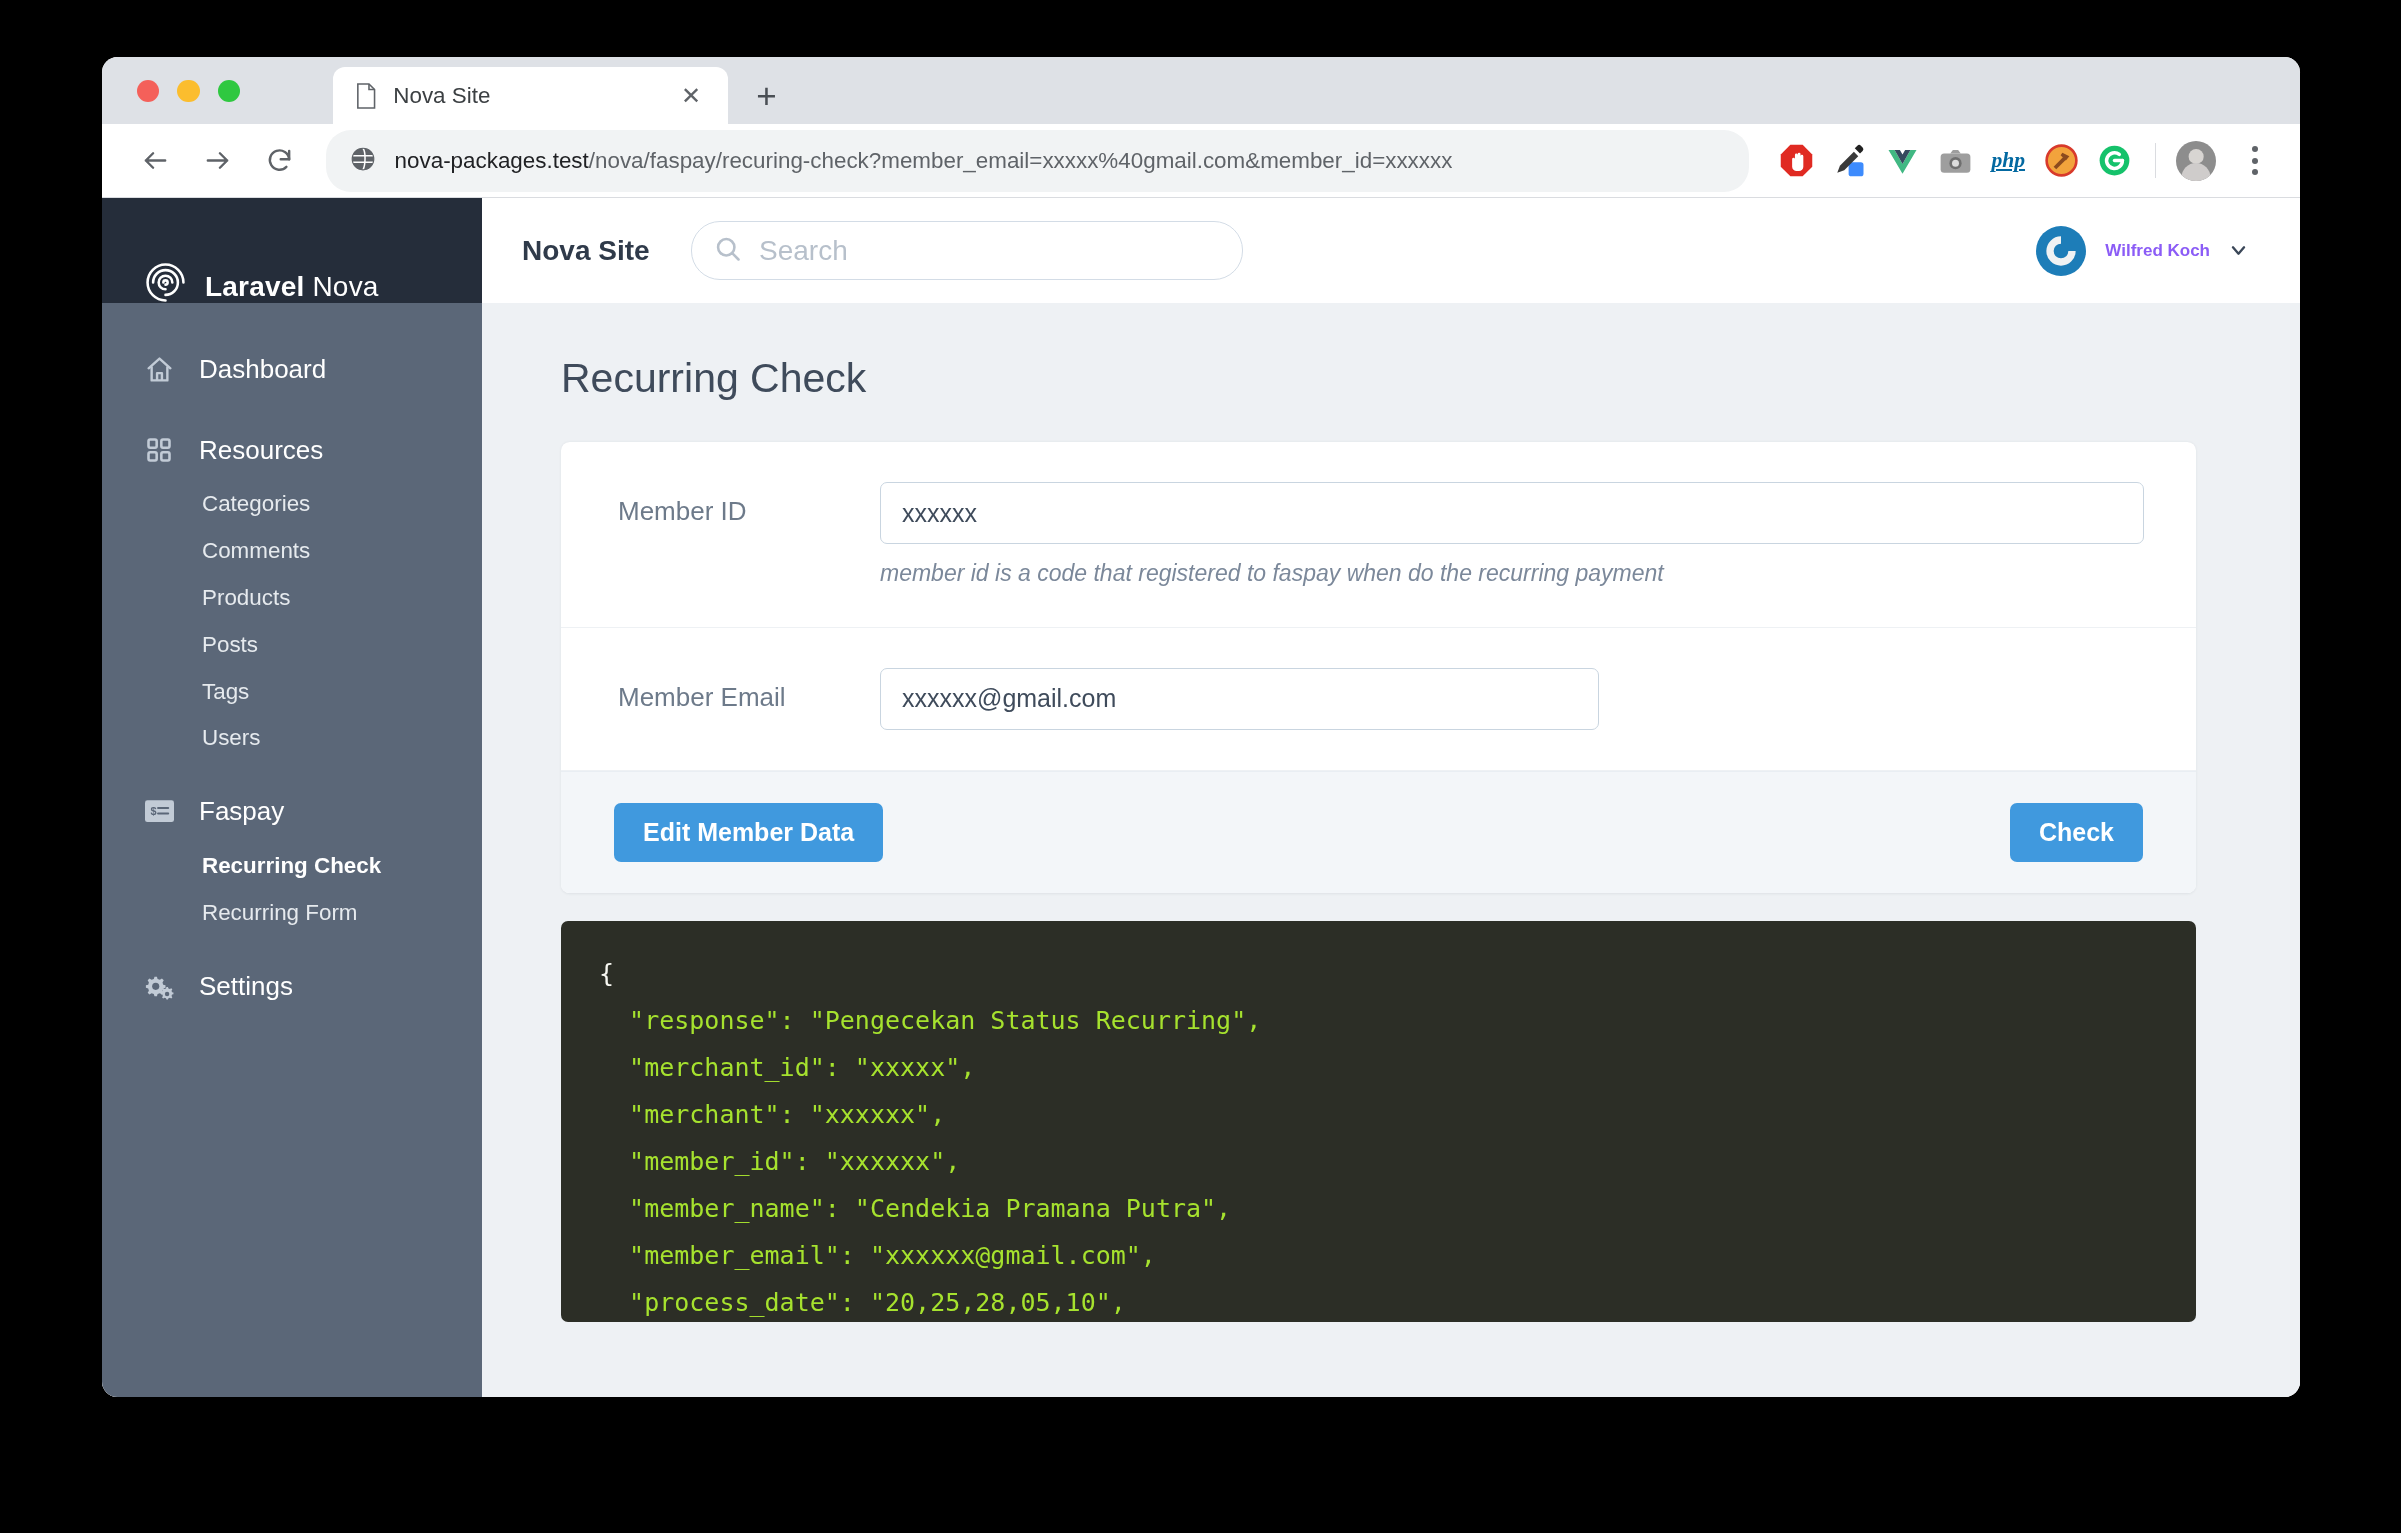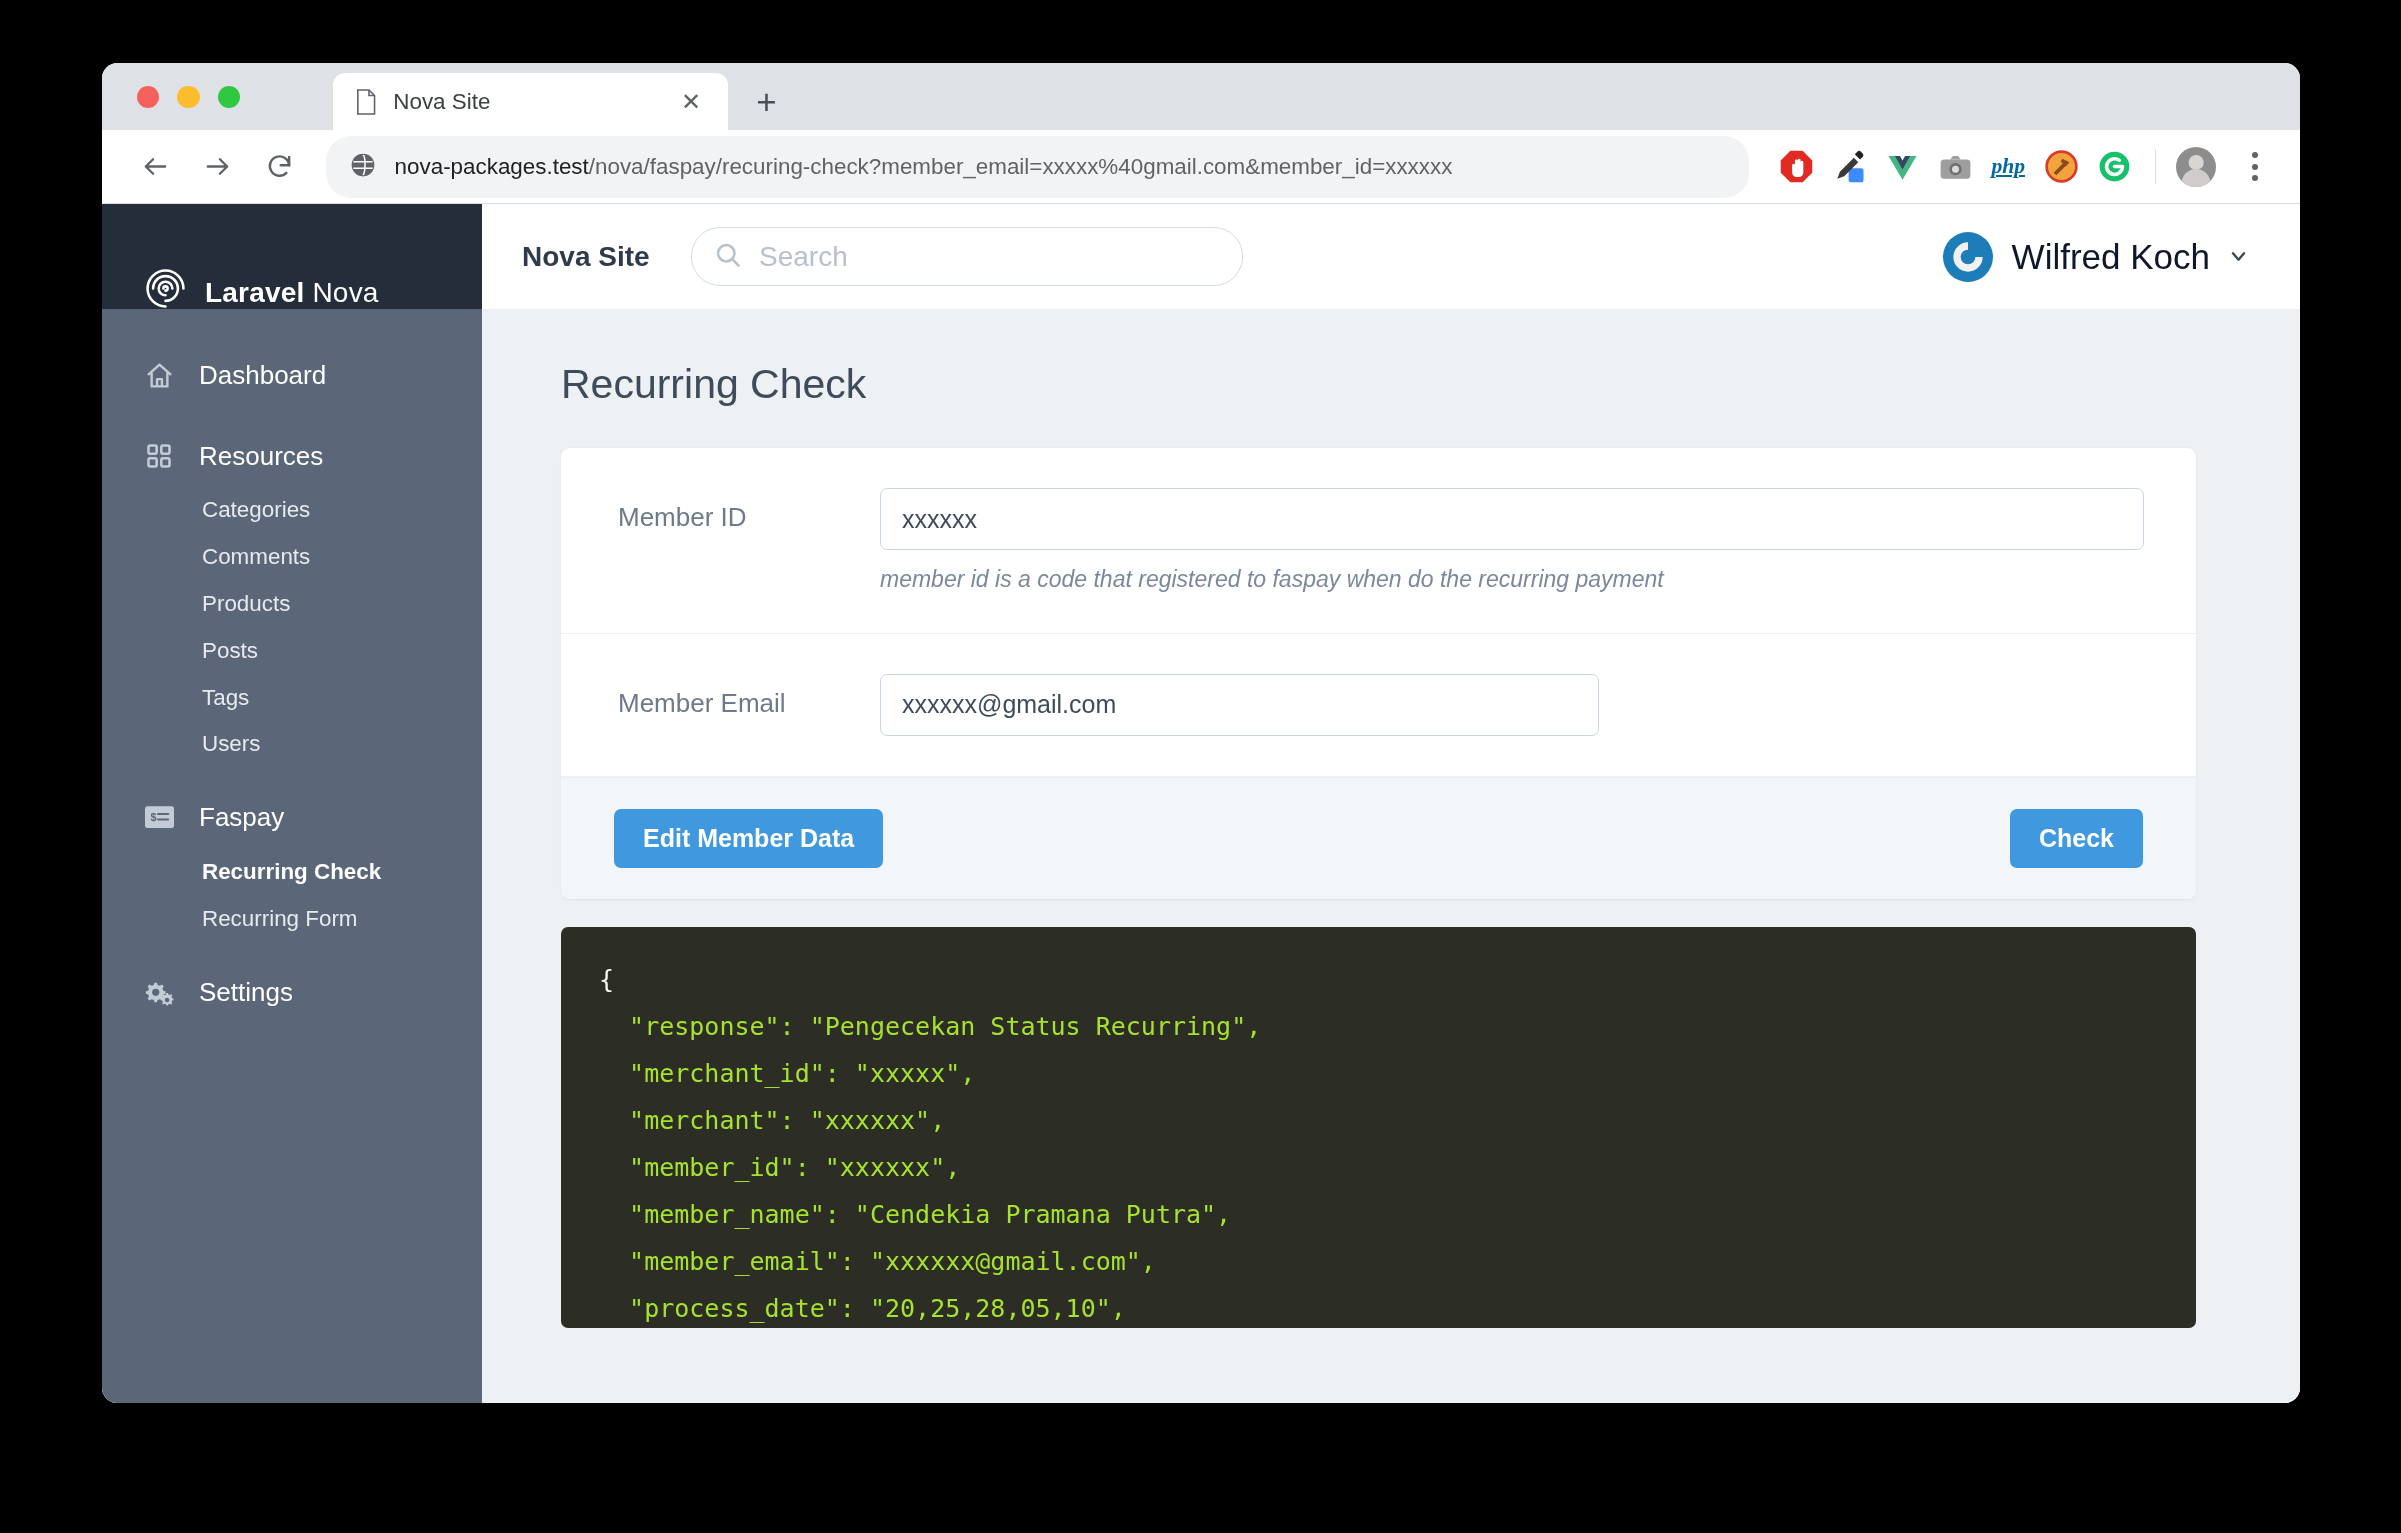--- a/index.html
+++ b/index.html
@@ -14,21 +14,20 @@
   
   .window {
     position: absolute;
     left: 102px; top: 57px;
     width: 2198px; height: 1340px;
     background: #fff;
     border-radius: 15.5px 15.5px 15.5px 15.5px;
     overflow: hidden;
     display: flex;
     flex-direction: column;
-    margin-top: 6px;
   }
 
   .titlebar {
     height: 67px;
     background: #dee1e6;
     position: relative;
     flex: 0 0 67px;
     display: flex;
     align-items: flex-end;
   }
@@ -190,21 +189,21 @@
   }
   .searchbox .sicon { flex: 0 0 28px; margin-right: 17px; }
   .searchbox input {
     border: 0; outline: 0; font-size: 28px; color: #4d7c0f;
     background: transparent; width: 100%;
     font-family: "Liberation Sans", sans-serif;
   }
   .searchbox input::placeholder { color: #b7c0cb; }
   .userbox { margin-left: auto; display: flex; align-items: center; gap: 19px; }
   .user-avatar { width: 50px; height: 50px; flex: 0 0 50px; }
-  .user-name { font-size: 35px; color: #0f172a; }
+  .user-name { font-size: 17px; color: #8b5cf6; font-weight: bold; }
   .chev { width: 19px; height: 19px; }
 
   .page-title {
     font-size: 41px; color: #3f4b5b; font-weight: 400;
     margin-bottom: 40px;
   }
 
   .card {
     background: #fff;
     border-radius: 8.6px;

